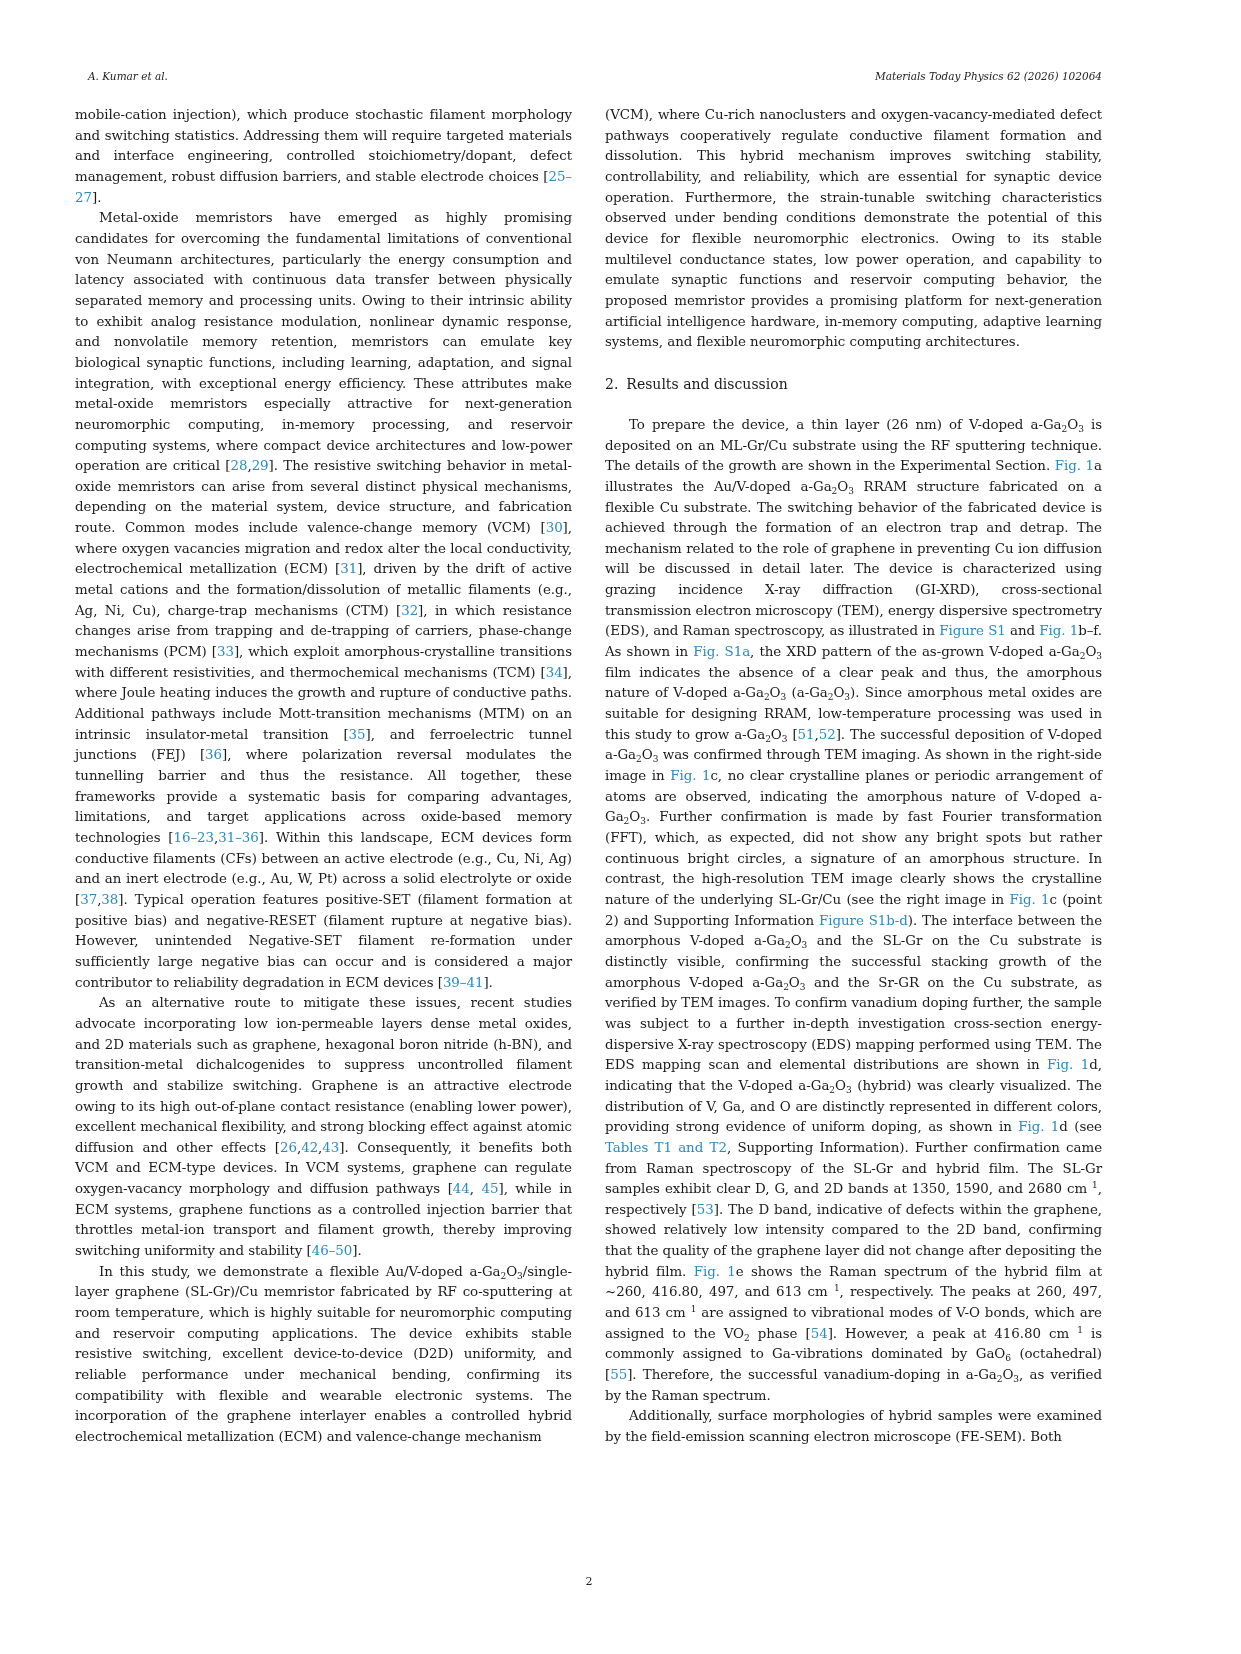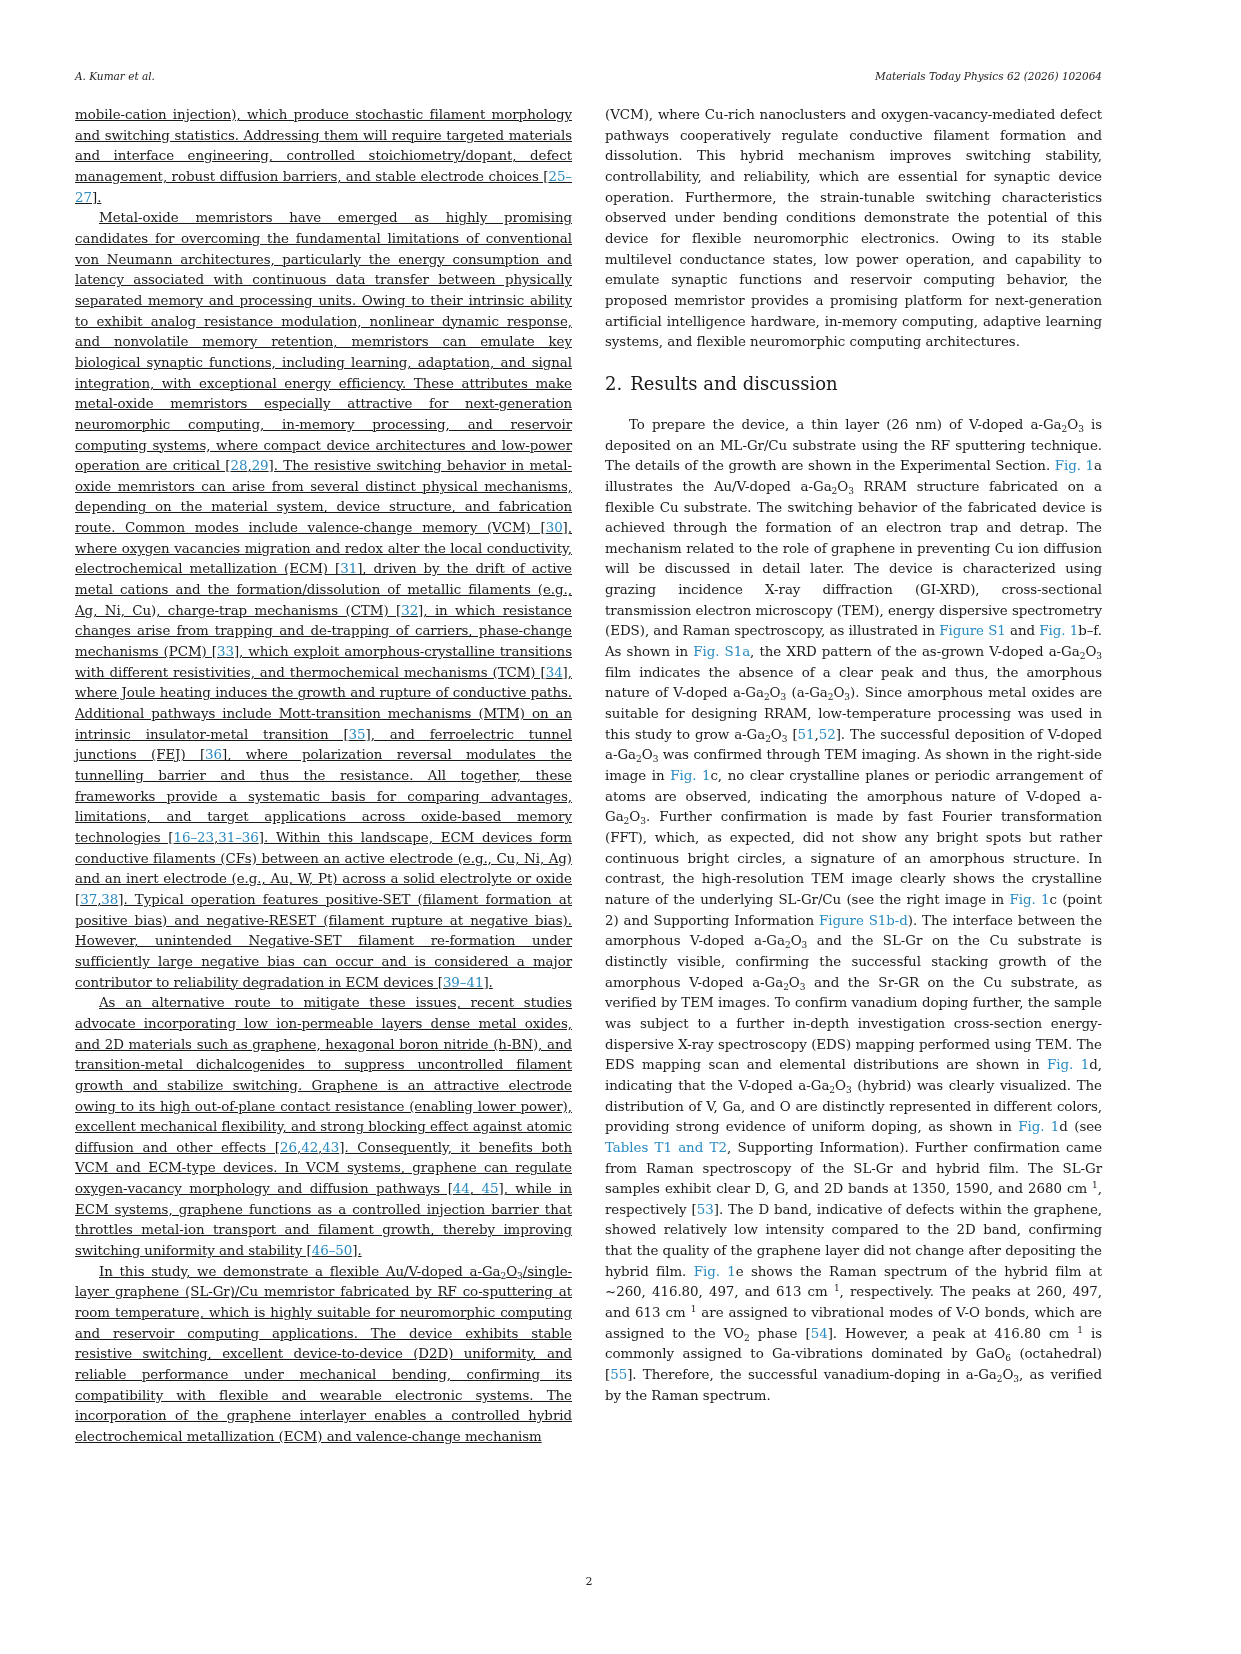--- a/index.html
+++ b/index.html
@@ -1,30 +1,30 @@
 <!DOCTYPE html>
 <html><head>
 <meta charset="utf-8">
 <style>
   html, body { margin: 0; padding: 0; background: #ffffff; }
   body { width: 1241px; height: 1654px; position: relative; overflow: hidden;
          font-family: "DejaVu Serif", "Liberation Serif", serif; color: #1a1a1a; }
   .running-head { position: absolute; top: 70px; font-size: 10.5px; font-style: italic; color: #222; }
-  .rh-left { left: 75px; }
+  .rh-left { left: 88px; }
   .rh-right { right: 139px; text-align: center; }
   .column { position: absolute; top: 105px; width: 497px; }
-  .col-left { left: 75px; text-decoration: underline; }
+  .col-left { left: 75px; }
   .col-right { left: 605px; }
   p.para { margin: 0; font-size: 13.4px; line-height: 20.65px; text-align: justify;
            hyphens: manual; letter-spacing: -0.05px; }
   p.para.indent { text-indent: 24px; }
   .link { color: #2a8bc0; cursor: pointer; }
   sub { font-size: 9px; vertical-align: -3px; line-height: 0; }
   sup { font-size: 9px; vertical-align: 5px; line-height: 0; }
-  h2.section-heading { margin: 21px 0 21px 0; font-size: 18px; font-weight: normal; line-height: 20px; }
+  h2.section-heading { margin: 21px 0 21px 0; font-size: 14px; font-weight: normal; line-height: 20px; }
   h2.section-heading .num { margin-right: 8px; }
   .page-number { position: absolute; top: 1575px; left: 0; width: 1178px; text-align: center; font-size: 11px; color: #222; }
 </style>
 </head>
 <body>
 
 <div class="running-head rh-left">A. Kumar et al.</div>
 <div class="running-head rh-right">Materials Today Physics 62 (2026) 102064</div>
 
 <div class="column col-left">
@@ -36,16 +36,17 @@
 
 <div class="column col-right">
   <div>
       <p class="para"><span>(VCM), where Cu-rich nanoclusters and oxygen-vacancy-mediated defect pathways cooperatively regulate conductive filament formation and dissolution. This hybrid mechanism improves switching stability, controllability, and reliability, which are essential for synaptic device operation. Furthermore, the strain-tunable switching characteristics observed under bending conditions demonstrate the potential of this device for flexible neuromorphic electronics. Owing to its stable multilevel conductance states, low power operation, and capability to emulate synaptic functions and reservoir computing behavior, the proposed memristor provides a promising platform for next-generation artificial intelligence hardware, in-memory computing, adaptive learning systems, and flexible neuromorphic computing architectures.</span></p>
     </div>
   <h2 class="section-heading">
     <span class="num">2.</span><span>Results and discussion</span>
   </h2>
   <div>
       <p class="para indent"><span>To prepare the device, a thin layer (26 nm) of V-doped a-Ga</span><sub>2</sub><span>O</span><sub>3</sub><span> is deposited on an ML-Gr/Cu substrate using the RF sputtering technique. The details of the growth are shown in the Experimental Section. </span><span class="link" style="color: rgb(42, 139, 192);">Fig. 1</span><span>a illustrates the Au/V-doped a-Ga</span><sub>2</sub><span>O</span><sub>3</sub><span> RRAM structure fabricated on a flexible Cu substrate. The switching behavior of the fabricated device is achieved through the formation of an electron trap and detrap. The mechanism related to the role of graphene in preventing Cu ion diffusion will be discussed in detail later. The device is characterized using grazing incidence X-ray diffraction (GI-XRD), cross-sectional transmission electron microscopy (TEM), energy dispersive spectrometry (EDS), and Raman spectroscopy, as illustrated in </span><span class="link" style="color: rgb(42, 139, 192);">Figure S1</span><span> and </span><span class="link" style="color: rgb(42, 139, 192);">Fig. 1</span><span>b–f. As shown in </span><span class="link" style="color: rgb(42, 139, 192);">Fig. S1a</span><span>, the XRD pattern of the as-grown V-doped a-Ga</span><sub>2</sub><span>O</span><sub>3</sub><span> film indicates the absence of a clear peak and thus, the amorphous nature of V-doped a-Ga</span><sub>2</sub><span>O</span><sub>3</sub><span> (a-Ga</span><sub>2</sub><span>O</span><sub>3</sub><span>). Since amorphous metal oxides are suitable for designing RRAM, low-temperature processing was used in this study to grow a-Ga</span><sub>2</sub><span>O</span><sub>3</sub><span> [</span><span class="link" style="color: rgb(42, 139, 192);">51</span><span>,</span><span class="link" style="color: rgb(42, 139, 192);">52</span><span>]. The successful deposition of V-doped a-Ga</span><sub>2</sub><span>O</span><sub>3</sub><span> was confirmed through TEM imaging. As shown in the right-side image in </span><span class="link" style="color: rgb(42, 139, 192);">Fig. 1</span><span>c, no clear crystalline planes or periodic arrangement of atoms are observed, indicating the amorphous nature of V-doped a-Ga</span><sub>2</sub><span>O</span><sub>3</sub><span>. Further confirmation is made by fast Fourier transformation (FFT), which, as expected, did not show any bright spots but rather continuous bright circles, a signature of an amorphous structure. In contrast, the high-resolution TEM image clearly shows the crystalline nature of the underlying SL-Gr/Cu (see the right image in </span><span class="link" style="color: rgb(42, 139, 192);">Fig. 1</span><span>c (point 2) and Supporting Information </span><span class="link" style="color: rgb(42, 139, 192);">Figure S1b-d</span><span>). The interface between the amorphous V-doped a-Ga</span><sub>2</sub><span>O</span><sub>3</sub><span> and the SL-Gr on the Cu substrate is distinctly visible, confirming the successful stacking growth of the amorphous V-doped a-Ga</span><sub>2</sub><span>O</span><sub>3</sub><span> and the Sr-GR on the Cu substrate, as verified by TEM images. To confirm vanadium doping further, the sample was subject to a further in-depth investigation cross-section energy-dispersive X-ray spectroscopy (EDS) mapping performed using TEM. The EDS mapping scan and elemental distributions are shown in </span><span class="link" style="color: rgb(42, 139, 192);">Fig. 1</span><span>d, indicating that the V-doped a-Ga</span><sub>2</sub><span>O</span><sub>3</sub><span> (hybrid) was clearly visualized. The distribution of V, Ga, and O are distinctly represented in different colors, providing strong evidence of uniform doping, as shown in </span><span class="link" style="color: rgb(42, 139, 192);">Fig. 1</span><span>d (see </span><span class="link" style="color: rgb(42, 139, 192);">Tables T1 and T2</span><span>, Supporting Information). Further confirmation came from Raman spectroscopy of the SL-Gr and hybrid film. The SL-Gr samples exhibit clear D, G, and 2D bands at 1350, 1590, and 2680 cm </span><sup>1</sup><span>, respectively [</span><span class="link" style="color: rgb(42, 139, 192);">53</span><span>]. The D band, indicative of defects within the graphene, showed relatively low intensity compared to the 2D band, confirming that the quality of the graphene layer did not change after depositing the hybrid film. </span><span class="link" style="color: rgb(42, 139, 192);">Fig. 1</span><span>e shows the Raman spectrum of the hybrid film at ~260, 416.80, 497, and 613 cm </span><sup>1</sup><span>, respectively. The peaks at 260, 497, and 613 cm </span><sup>1</sup><span> are assigned to vibrational modes of V-O bonds, which are assigned to the VO</span><sub>2</sub><span> phase [</span><span class="link" style="color: rgb(42, 139, 192);">54</span><span>]. However, a peak at 416.80 cm </span><sup>1</sup><span> is commonly assigned to Ga-vibrations dominated by GaO</span><sub>6</sub><span> (octahedral) [</span><span class="link" style="color: rgb(42, 139, 192);">55</span><span>]. Therefore, the successful vanadium-doping in a-Ga</span><sub>2</sub><span>O</span><sub>3</sub><span>, as verified by the Raman spectrum.</span></p>
+      <p class="para indent"><span>Additionally, surface morphologies of hybrid samples were examined by the field-emission scanning electron microscope (FE-SEM). Both</span></p>
     </div>
 </div>
 
 <div class="page-number">2</div>
 
 </body></html>

